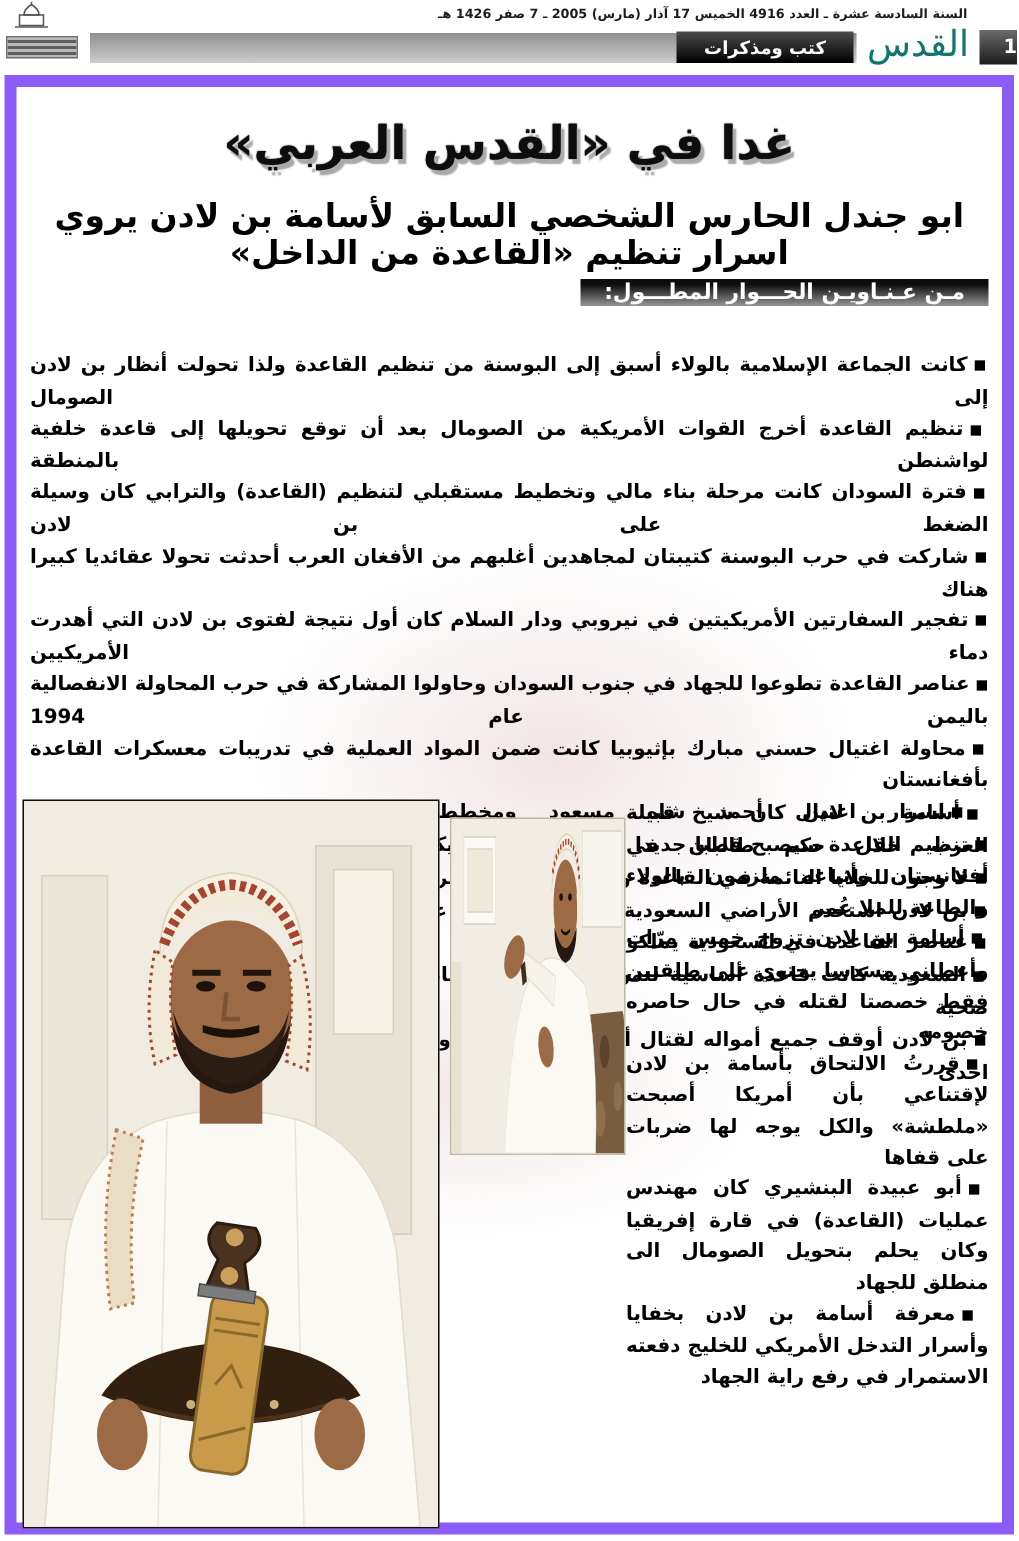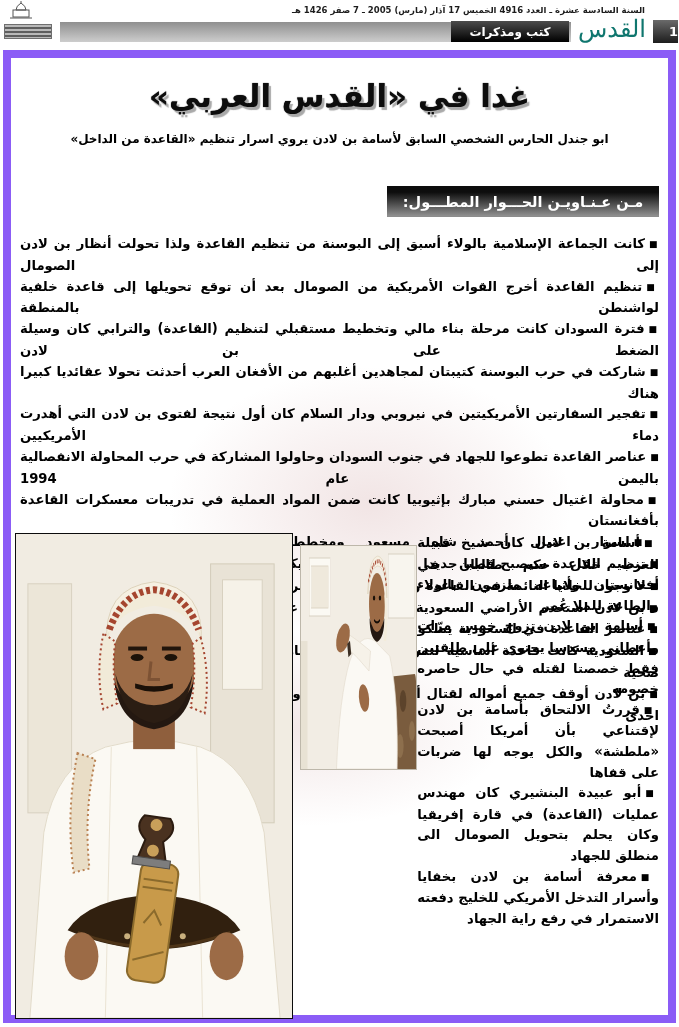--- a/index.html
+++ b/index.html
@@ -32,22 +32,22 @@
   .watermark { position:absolute; right:10px; top:250px; width:640px; height:560px;
                background:
                  radial-gradient(closest-side at 55% 35%, rgba(206,160,160,.28), transparent 70%),
                  radial-gradient(closest-side at 45% 75%, rgba(199,150,150,.22), transparent 70%);
                pointer-events:none; }
 
   .headline { position:absolute; top:20px; right:0; left:0; text-align:center;
               font-size:31px; font-weight:bold; color:#0d0d0d;
               text-shadow:2.5px 3px 1px #a9a9a9, 0 0 1px #000; }
   .subhead  { position:absolute; top:74px; right:10px; left:10px; text-align:center;
-              font-size:12px; font-weight:bold; color:#000; }
-  .topics-bar { position:absolute; top:128px; right:9px; width:272px; height:31px;
+              font-size:22px; font-weight:bold; color:#000; }
+  .topics-bar { position:absolute; top:128px; right:9px; width:272px; height:18px;
                 background:linear-gradient(#0d0d0d 20%, #8d8d8d 95%);
                 color:#fff; font-size:14.5px; font-weight:bold;
                 display:flex; align-items:center; justify-content:center; }
 
   .bullets-full { position:absolute; top:176px; right:9px; left:9px; direction:rtl; }
   .wrap-row { position:absolute; top:475px; right:9px; left:4px; bottom:4px;
               display:flex; flex-direction:row; gap:7px; direction:rtl; }
   .narrow-col { flex:1 1 auto; display:flex; flex-direction:row; }
   .bullets-narrow { direction:rtl; }
 

